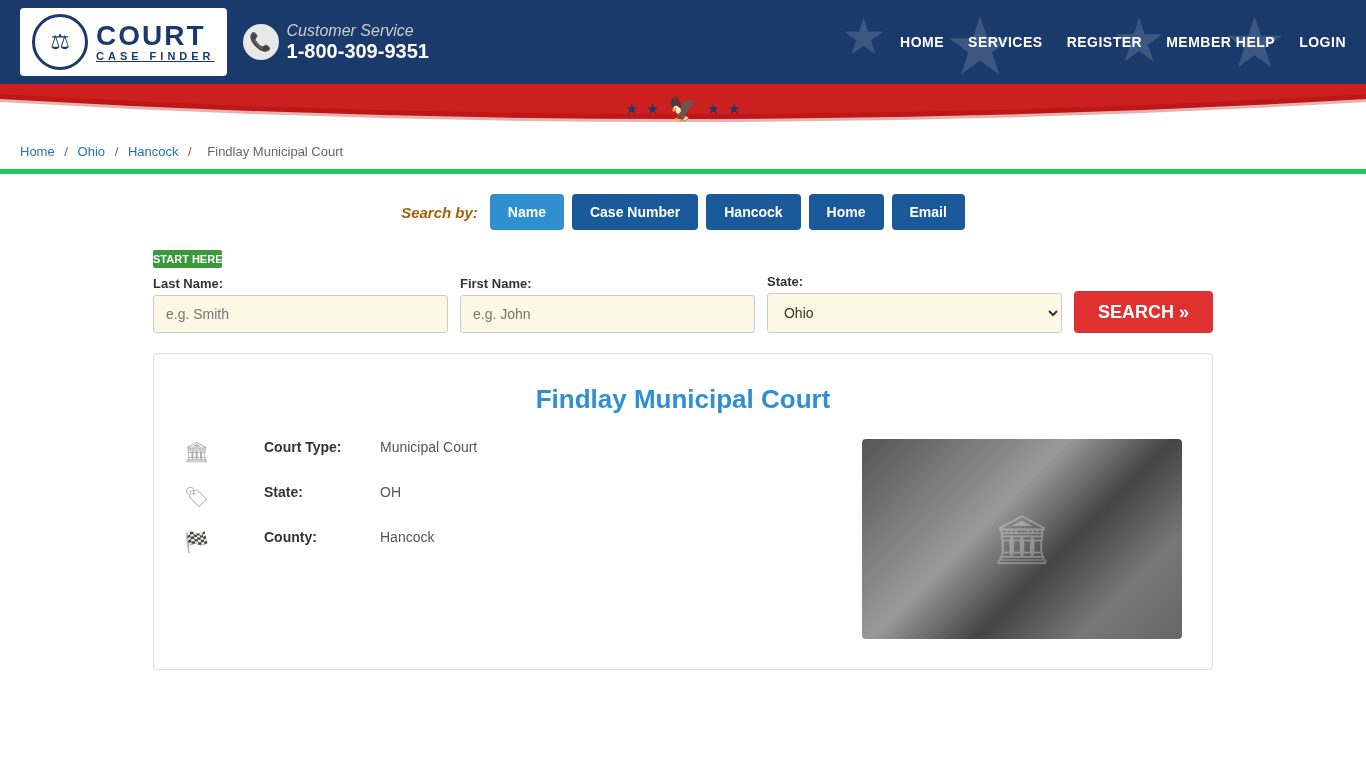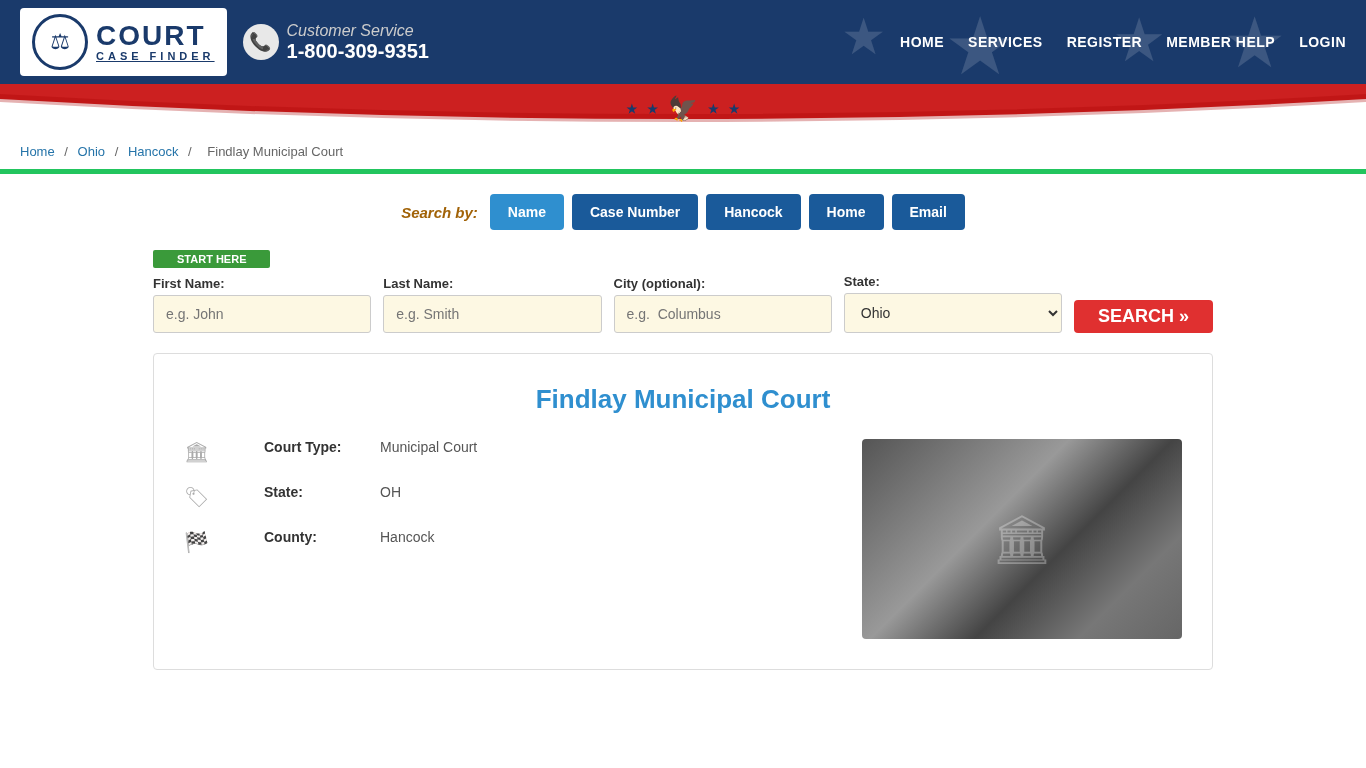--- a/index.html
+++ b/index.html
@@ -218,21 +218,21 @@
     
     .search-form-area {
       position: relative;
       margin-bottom: 20px;
     }
     .start-here-badge {
       background: #3a9a3a;
       color: #fff;
       font-size: 11px;
       font-weight: 700;
-      padding: 3px 24px;
+      padding: 3px 0;
       display: inline-block;
       margin-bottom: 6px;
       border-radius: 2px;
     }
     .form-row {
       display: flex;
       align-items: flex-end;
       gap: 12px;
     }
     .form-field {
@@ -261,21 +261,21 @@
     .search-btn {
       background: #e03030;
       color: #fff;
       border: none;
       padding: 10px 24px;
       font-size: 18px;
       font-weight: 700;
       border-radius: 4px;
       cursor: pointer;
       white-space: nowrap;
-      height: 33px;
+      height: 42px;
       display: flex;
       align-items: center;
       gap: 6px;
     }
 
     .info-note {
       text-align: center;
       font-style: italic;
       color: #666;
       font-size: 13px;
@@ -414,30 +414,26 @@
     <button class="search-tab inactive">Case Number</button>
     <button class="search-tab inactive">Hancock</button>
     <button class="search-tab inactive">Home</button>
     <button class="search-tab inactive">Email</button>
   </div>
 
   <div class="search-form-area">
     <span class="start-here-badge">START HERE</span>
     <div class="form-row">
       <div class="form-field">
+        <label>Last Name:</label>
+        <input type="text" placeholder="e.g. Smith" style="">
+      </div>
+      <div class="form-field">
         <label>First Name:</label>
         <input type="text" placeholder="e.g. John" style="">
-      </div>
-      <div class="form-field">
-        <label>Last Name:</label>
-        <input type="text" placeholder="e.g. Smith" style="">
-      </div>
-      <div class="form-field">
-        <label>City (optional):</label>
-        <input type="text" placeholder="e.g.  Columbus" style="">
       </div>
       <div class="form-field">
         <label>State:</label>
         <select>
           <option>Ohio</option>
           <option>Alabama</option>
           <option>Alaska</option>
           <option>Arizona</option>
           <option>Arkansas</option>
           <option>California</option>

